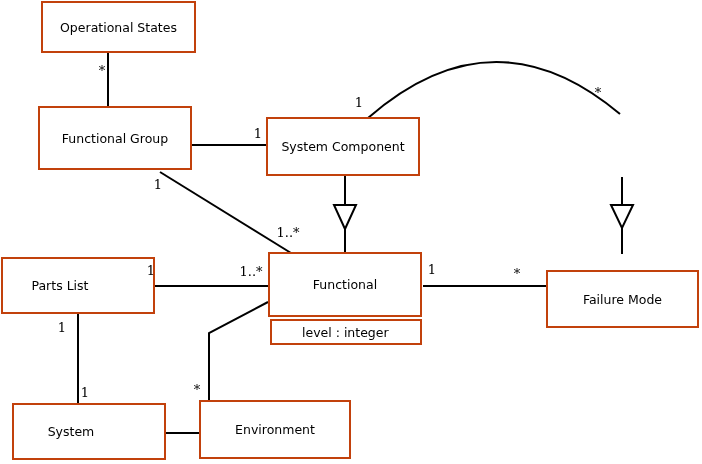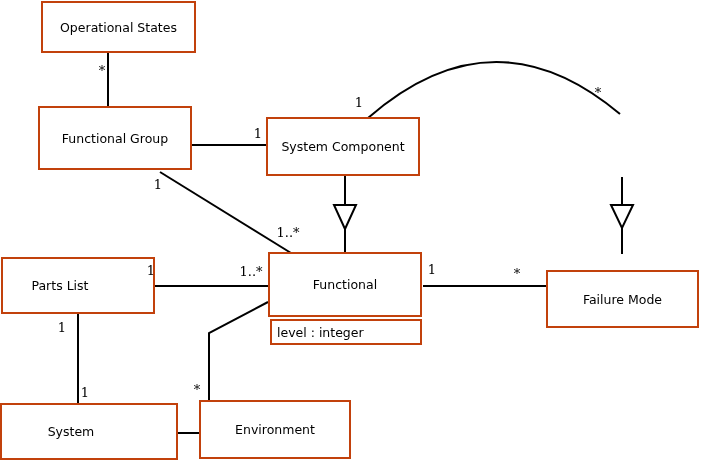--- a/index.html
+++ b/index.html
@@ -18,21 +18,21 @@
     border:2px solid #c2410c;
     display:flex;align-items:center;justify-content:center;
     font-size:12.5px;color:#000000;
     text-align:center;
     z-index:2;
     white-space:nowrap;
   }
   .node.shift-left{padding-right:36px;}
   .attr-node{
     justify-content:flex-start;
-    padding-left:5px;
+    padding-left:30px;
     text-align:left;
   }
   .mult{
     position:absolute;
     transform:translate(-50%,-50%);
     font-family:"DejaVu Serif", serif;
     font-size:13px;color:#000000;
     z-index:3;
     white-space:nowrap;
     line-height:1;
@@ -86,21 +86,21 @@
     <span>Functional</span>
   </div>
   <div class="node attr-node" style="left:270px;top:319px;width:152px;height:26px;">
     <span>level : integer</span>
   </div>
 
   <div class="node" style="left:546px;top:254px;width:153px;height:58px;margin-top:16px;">
     <span>Failure Mode</span>
   </div>
 
-  <div class="node shift-left" style="left:0px;top:403px;width:178px;height:57px;">
+  <div class="node shift-left" style="left:12px;top:403px;width:154px;height:57px;">
     <span>System</span>
   </div>
 
   <div class="node" style="left:199px;top:400px;width:152px;height:59px;">
     <span>Environment</span>
   </div>
 
   <span class="mult" style="left:102px;top:70px;">*</span>
   <span class="mult" style="left:258px;top:133px;">1</span>
   <span class="mult" style="left:359px;top:102px;">1</span>

